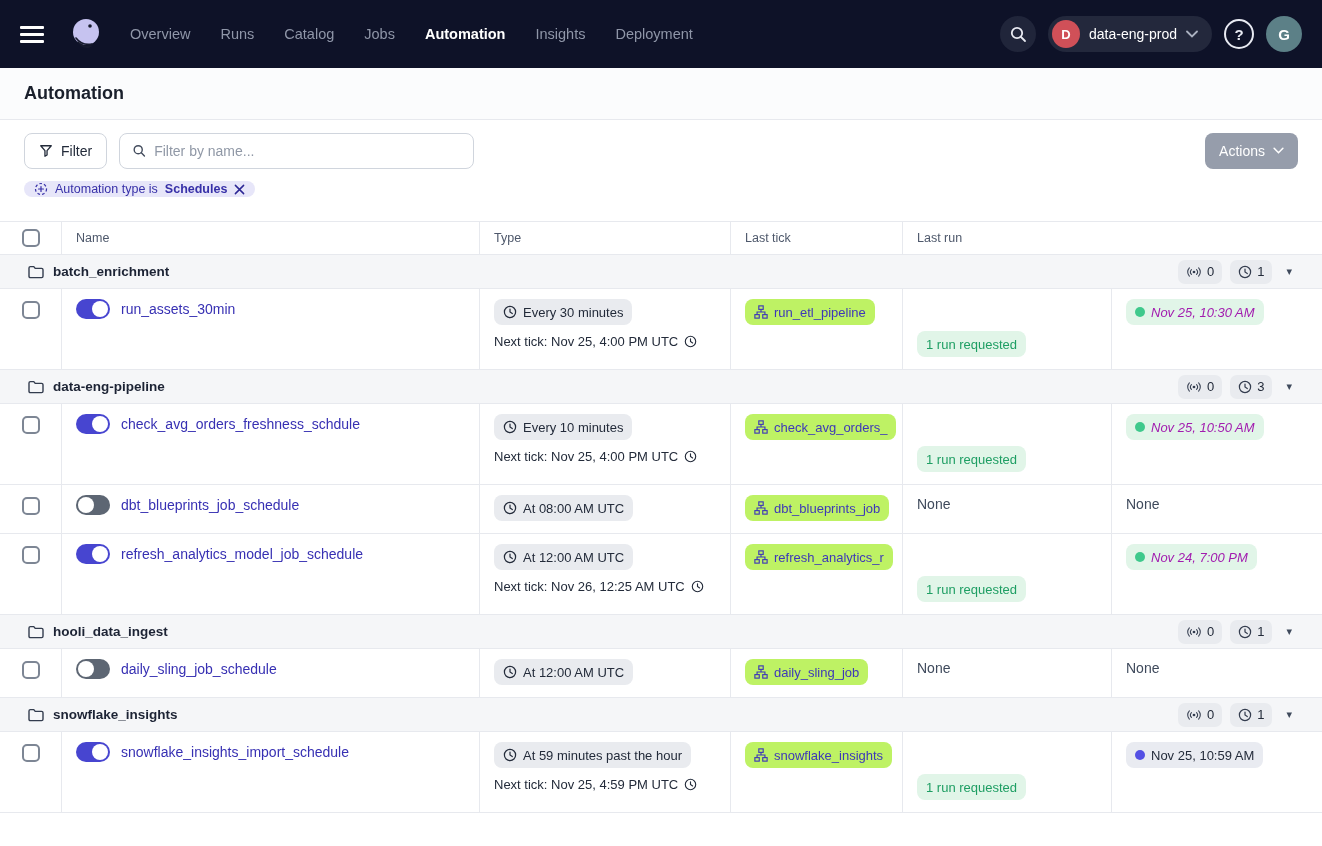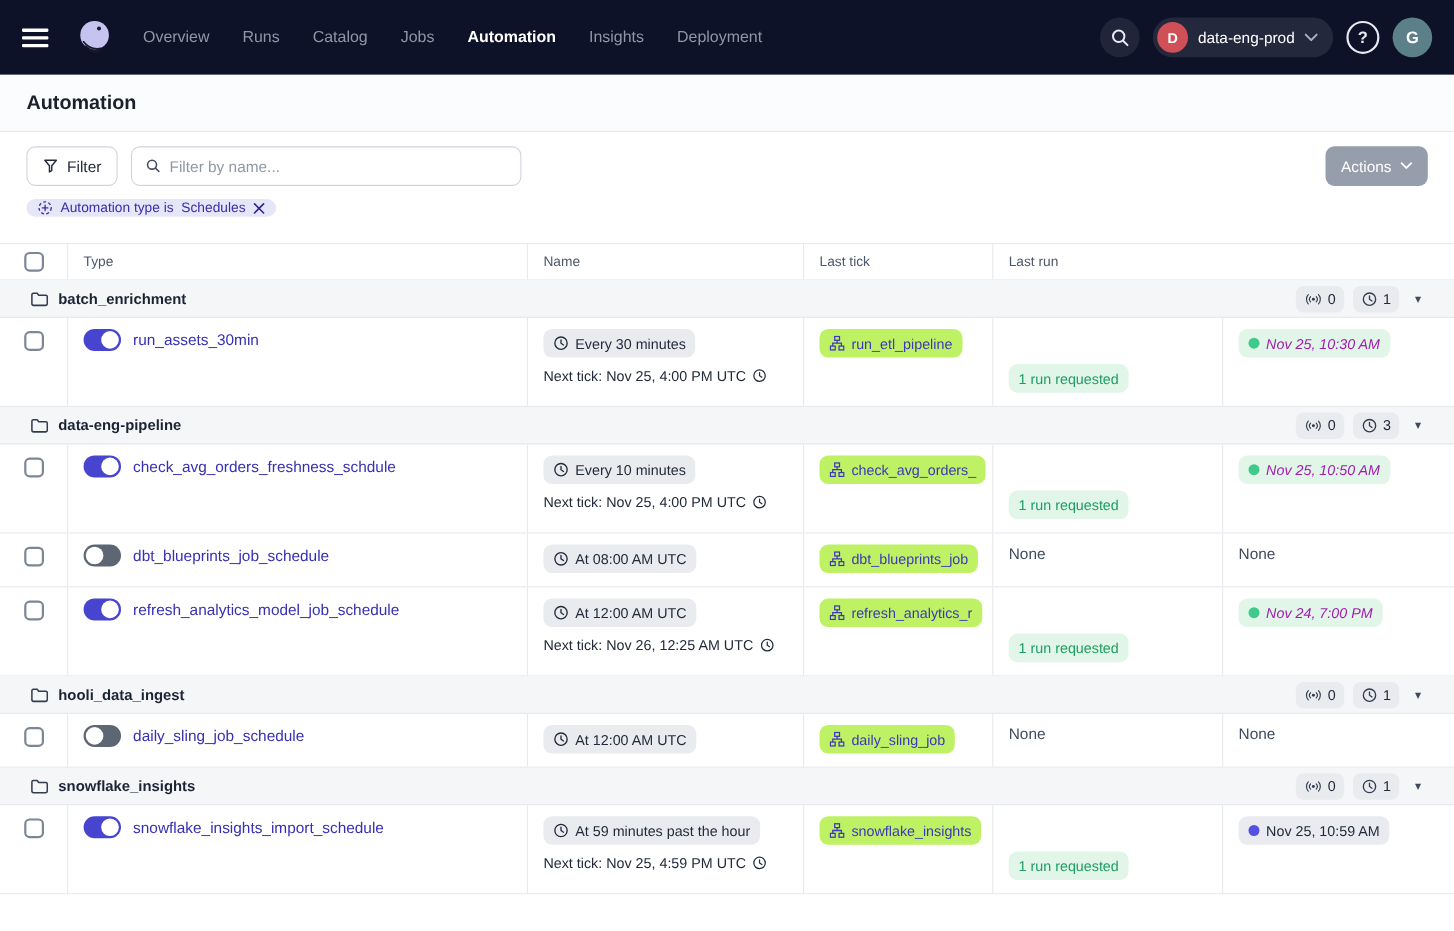--- a/index.html
+++ b/index.html
@@ -30,21 +30,21 @@
   .toolbar { height:61px; display:flex; align-items:center; padding:0 24px; gap:12px; }
   .btn { height:36px; border-radius:8px; border:1px solid #d0d5dd; background:#fff; display:flex; align-items:center; gap:8px; padding:0 14px; font-size:14px; color:#232b3a; cursor:pointer; }
   .search-box { height:36px; width:355px; border-radius:8px; border:1px solid #d0d5dd; background:#fff; display:flex; align-items:center; gap:8px; padding:0 12px; }
   .search-box input { border:none; outline:none; font-size:14px; color:#232b3a; width:100%; font-family:"Liberation Sans", sans-serif; background:transparent; }
   .search-box input::placeholder { color:#9098a6; }
   .actions-btn { margin-left:auto; height:36px; border-radius:8px; background:#969dab; border:none; color:#ffffff; font-size:14px; display:flex; align-items:center; gap:8px; padding:0 14px; cursor:pointer; }
 
   
   .chip-row { height:41px; display:flex; align-items:flex-start; padding:0 24px; border-bottom:1px solid #e7e9ee; }
   .chip { height:16px; border-radius:8px; background:#e7e6f9; color:#3730a8; font-size:12.5px; display:flex; align-items:center; gap:7px; padding:0 10px; }
-  .chip b { font-weight:normal; }
+  .chip b { font-weight:bold; }
   .chip .x { cursor:pointer; display:flex; align-items:center; }
 
   
   .grid-row { display:grid; grid-template-columns:62px 418px 251px 172px 209px 210px; }
   .cell { border-right:1px solid #e7e9ee; padding:12px 14px; }
   .cell:last-child { border-right:none; }
   .thead { height:33px; border-bottom:1px solid #e7e9ee; align-items:center; }
   .thead .cell { padding:0 14px; font-size:12.5px; color:#4e586b; display:flex; align-items:center; height:100%; }
   .cb { width:18px; height:18px; border:2px solid #7d8694; border-radius:5px; background:#fff; cursor:pointer; flex:none; }
   .cb-cell { display:flex; justify-content:center; align-items:flex-start; padding-top:12px; }
@@ -169,22 +169,22 @@
             <path d="M1.5 1.5 L10.5 10.5 M10.5 1.5 L1.5 10.5" stroke="#2b2694" stroke-width="1.6" stroke-linecap="round"></path>
           </svg>
       </span>
     </div>
   </div>
 
   <div class="grid-row thead">
     <div class="cell cb-cell">
         <span class="cb"></span>
       </div>
+    <div class="cell">Name</div>
     <div class="cell">Type</div>
-    <div class="cell">Name</div>
     <div class="cell">Last tick</div>
     <div class="cell">Last run</div>
   </div>
 
   <div class="group-row">
     <svg width="16" height="14" viewBox="0 0 16 14">
         <path d="M1 3 q0-1.4 1.4-1.4 h3.4 l1.4 1.8 h6.4 q1.4 0 1.4 1.4 v6.4 q0 1.4 -1.4 1.4 H2.4 Q1 12.6 1 11.2z" stroke="#333c4e" stroke-width="1.4" fill="none" stroke-linejoin="round"></path>
       </svg>
     <span class="group-name">batch_enrichment</span>
     <div class="group-right">

